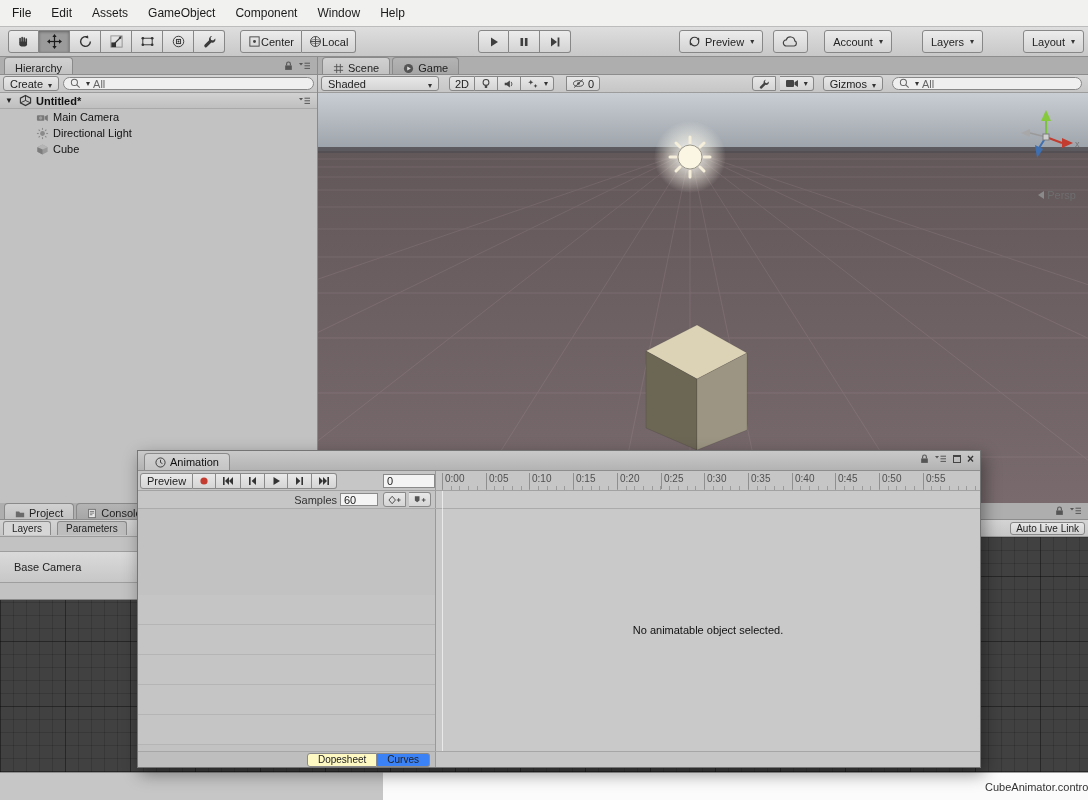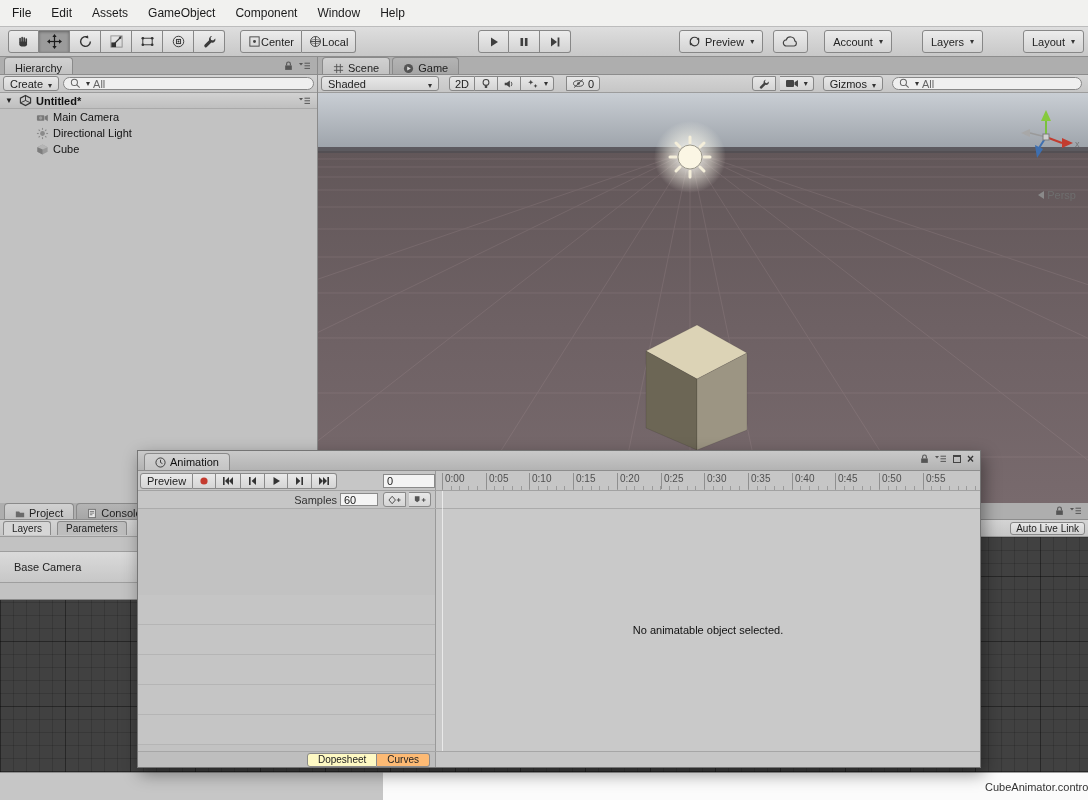--- a/index.html
+++ b/index.html
@@ -127,21 +127,21 @@
   .acontent{flex:1;display:flex;position:relative}
   .dopeL{width:298px;flex:none;background:#c2c2c2;border-right:1px solid #999;position:relative}
   .dopeR{flex:1;background:#c9c9c9;display:flex;align-items:center;justify-content:center}
   .faintrow{position:absolute;left:0;right:0;height:30px;border-bottom:1px solid rgba(0,0,0,.08);
             background:rgba(255,255,255,.05)}
   .playhead{position:absolute;left:304px;top:40px;width:1px;height:260px;background:rgba(255,255,255,.6);z-index:2}
   .abottom{height:16px;display:flex;border-top:1px solid #a6a6a6;background:#bebebe;flex:none}
   .bt{height:14px;border:1px solid #8a8a8a;display:flex;align-items:center;justify-content:center;
       font-size:10px;padding:0 10px;color:#222}
   .bt.on{background:#fef9c3;border-radius:3px 0 0 3px}
-  .bt.off{background:#fdba74;border-left:none;border-radius:0 3px 3px 0}
+  .bt.off{background:#3b82f6;border-left:none;border-radius:0 3px 3px 0}
 </style>
 </head>
 <body>
 
 <div id="root">
 
   <div class="abs menubar">
     <div class="mi">File</div>
     <div class="mi">Edit</div>
     <div class="mi">Assets</div>

